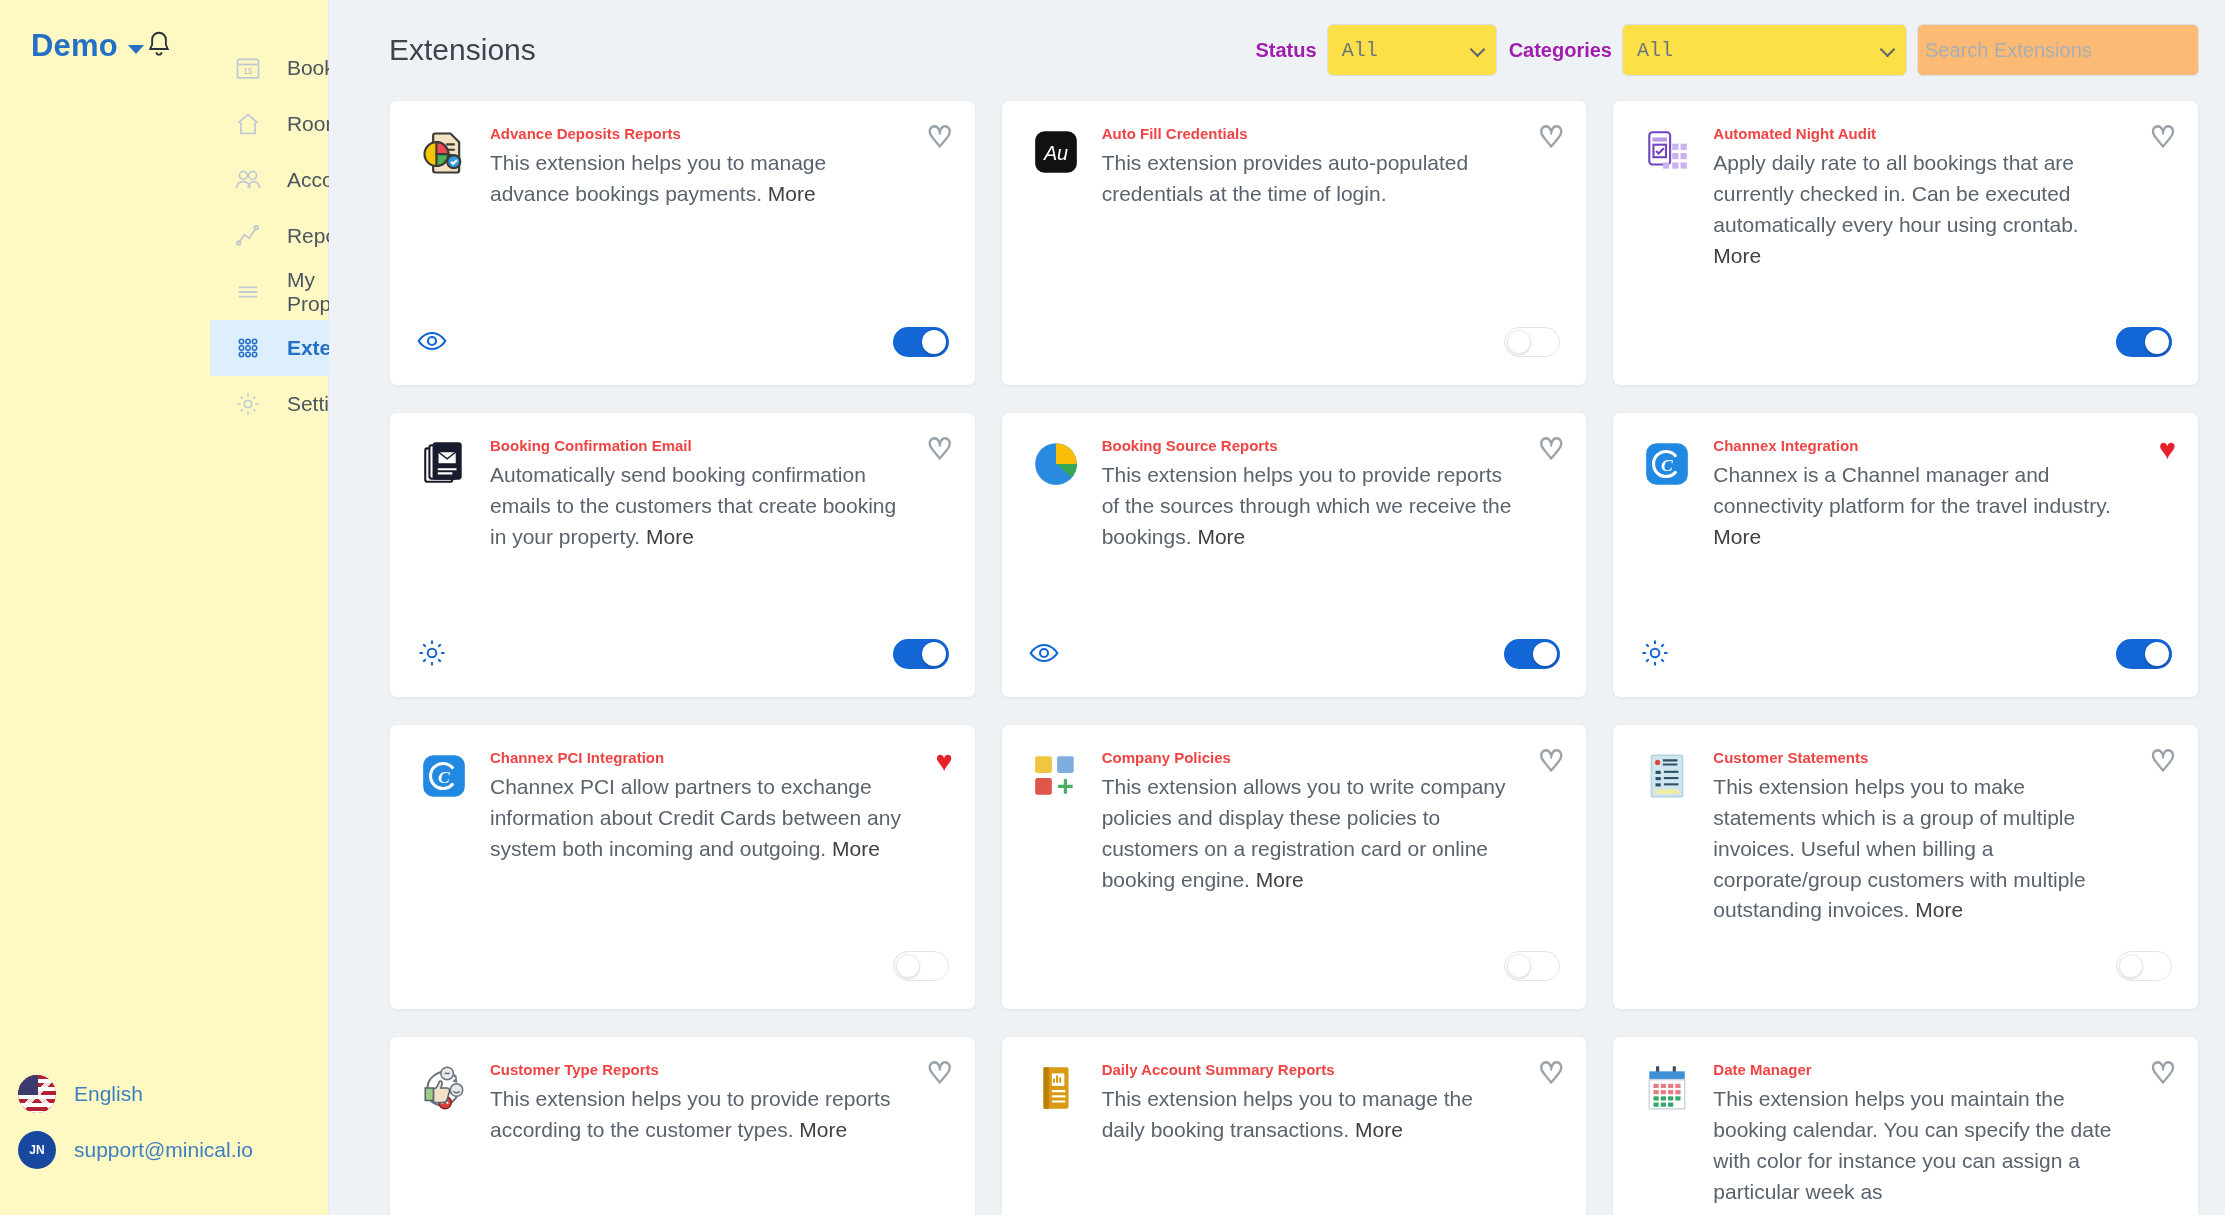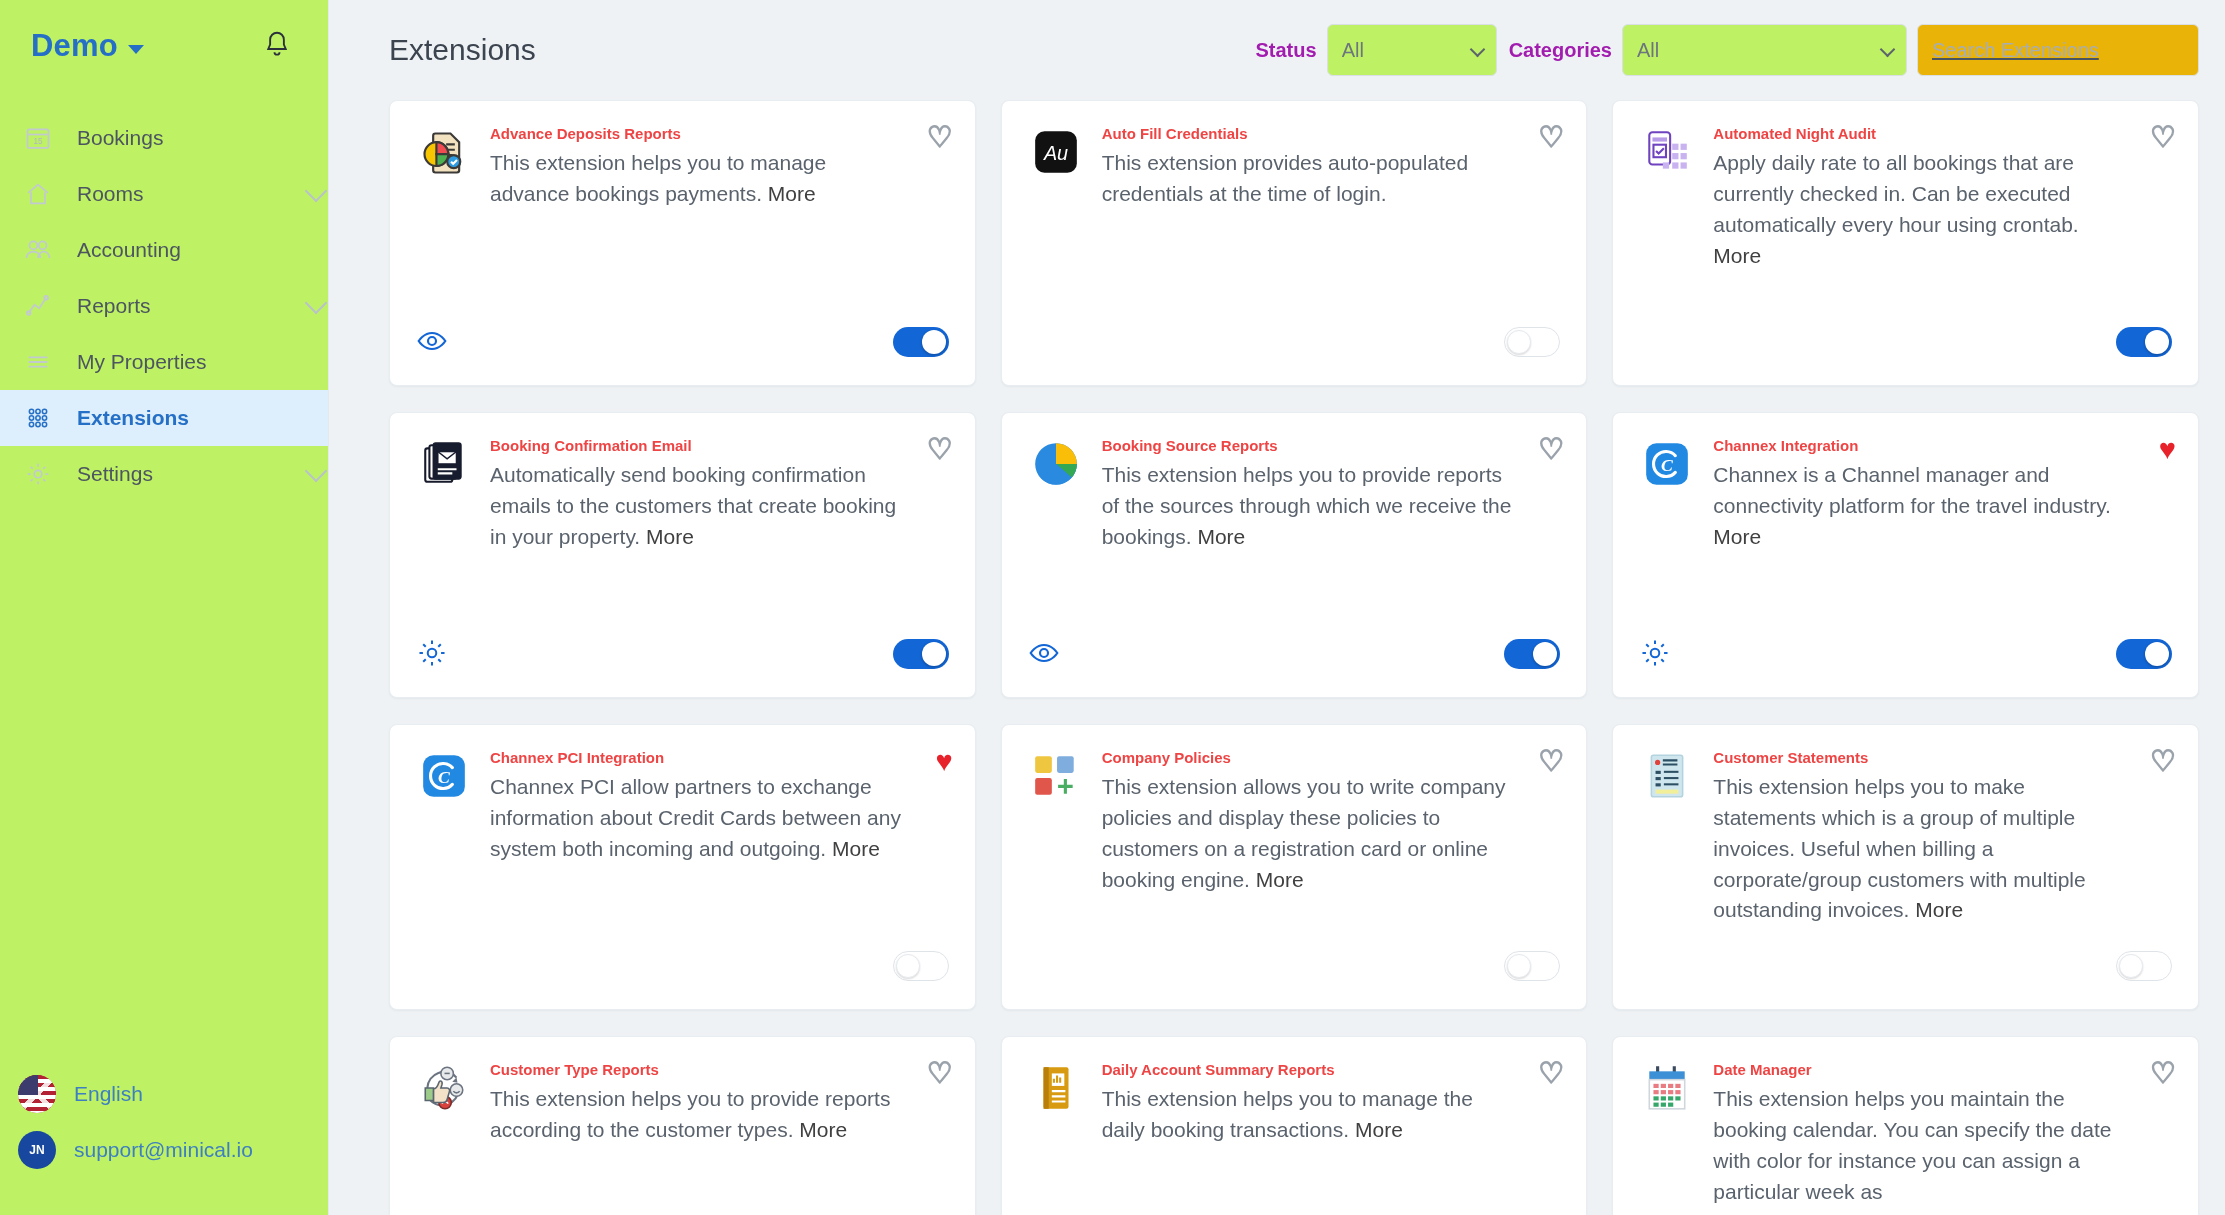--- a/index.html
+++ b/index.html
@@ -7,24 +7,24 @@
     width: 2225px; height: 1215px;
     font-family: "Liberation Sans", sans-serif;
     overflow: hidden;
     background: #eef2f5;
   }
   .app { display: flex; width: 2225px; height: 1215px; }
 
   
   .sidebar {
     width: 329px; min-width: 329px; height: 1215px;
-    background: #bef264;
+    background: #fef9c3;
     border-right: 1px solid #e3e9ee;
     position: relative;
-    display: flex; flex-direction: column;
+    display: flex; 
   }
   .brand-row {
     display: flex; align-items: center; justify-content: space-between;
     padding: 22px 36px 0 31px; height: 70px;
   }
   .brand {
     display: flex; align-items: center; gap: 10px;
     color: #2570c6; font-size: 31px; font-weight: bold; letter-spacing: .2px;
     cursor: pointer;
   }
@@ -83,35 +83,35 @@
     display: flex; align-items: center;
     padding: 0 26px 0 60px; height: 100px;
   }
   .page-title { font-size: 30px; color: #3b444f; font-weight: normal; }
   .filters { margin-left: auto; display: flex; align-items: center; }
   .filter-label { font-size: 20px; color: #a21caf; font-weight: bold; margin-right: 10px; }
   .select-wrap { position: relative; }
   select.mc-select {
     appearance: none; -webkit-appearance: none;
     height: 52px; border: 1px solid #d9dfe5; border-radius: 6px;
-    background: #bef264; color: #6d757e; font-size: 20px;
-    padding: 0 40px 0 14px; font-family: Liberation Sans, sans-serif;
+    background: #fde047; color: #6d757e; font-size: 20px;
+    padding: 0 40px 0 14px; font-family: Liberation Mono, monospace;
     cursor: pointer;
   }
   select#status-select { width: 170px; }
   select#category-select { width: 285px; }
   .sel-arrow {
     position: absolute; right: 14px; top: 20px; pointer-events: none;
     width: 11px; height: 11px; border-right: 2px solid #5d646c; border-bottom: 2px solid #5d646c;
     transform: rotate(45deg);
   }
   .search-input {
     width: 282px; height: 52px; border: 1px solid #d9dfe5; border-radius: 6px;
-    background: #eab308; font-size: 20px; color: #4a545f; padding: 0 14px;
-    font-family: "Liberation Sans", sans-serif; margin-left: 10px; text-decoration: underline;
+    background: #fdba74; font-size: 20px; color: #4a545f; padding: 0 7px;
+    font-family: "Liberation Sans", sans-serif; margin-left: 10px;
   }
   .search-input::placeholder { color: #a6adb5; }
 
   
   .grid {
     padding: 0 26px 0 60px;
     display: grid; grid-template-columns: repeat(3, 1fr);
     gap: 26px 25px;
   }
   .card {

